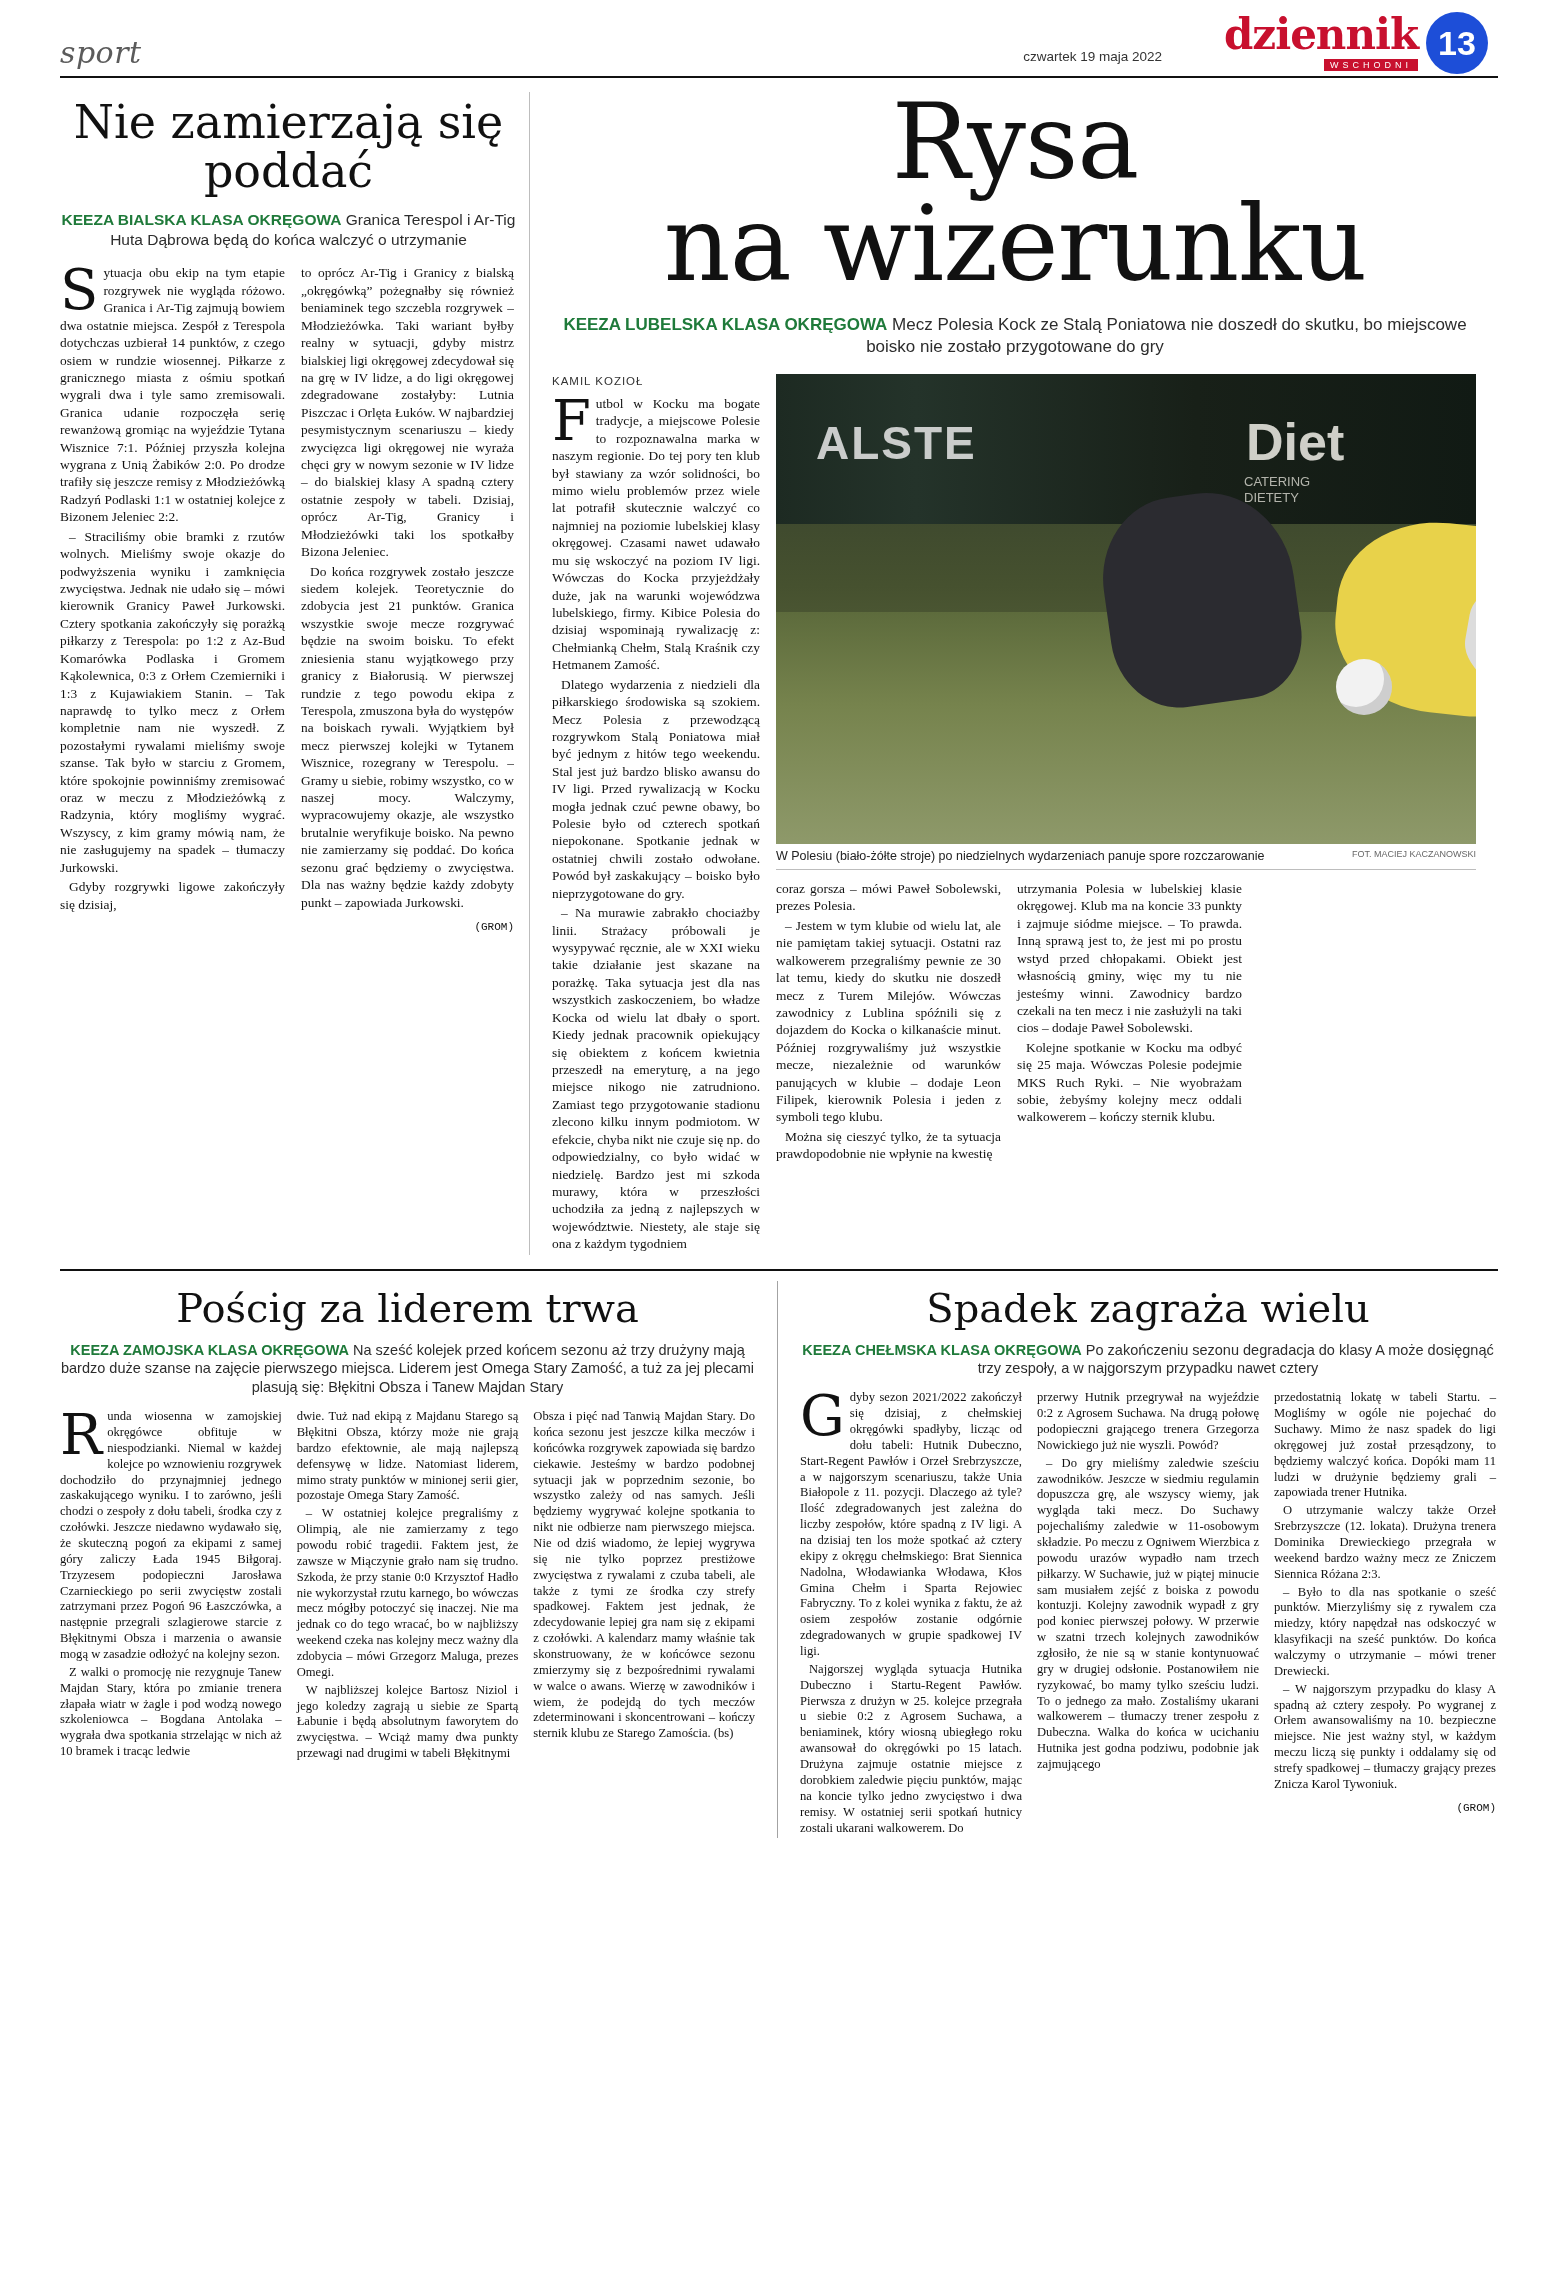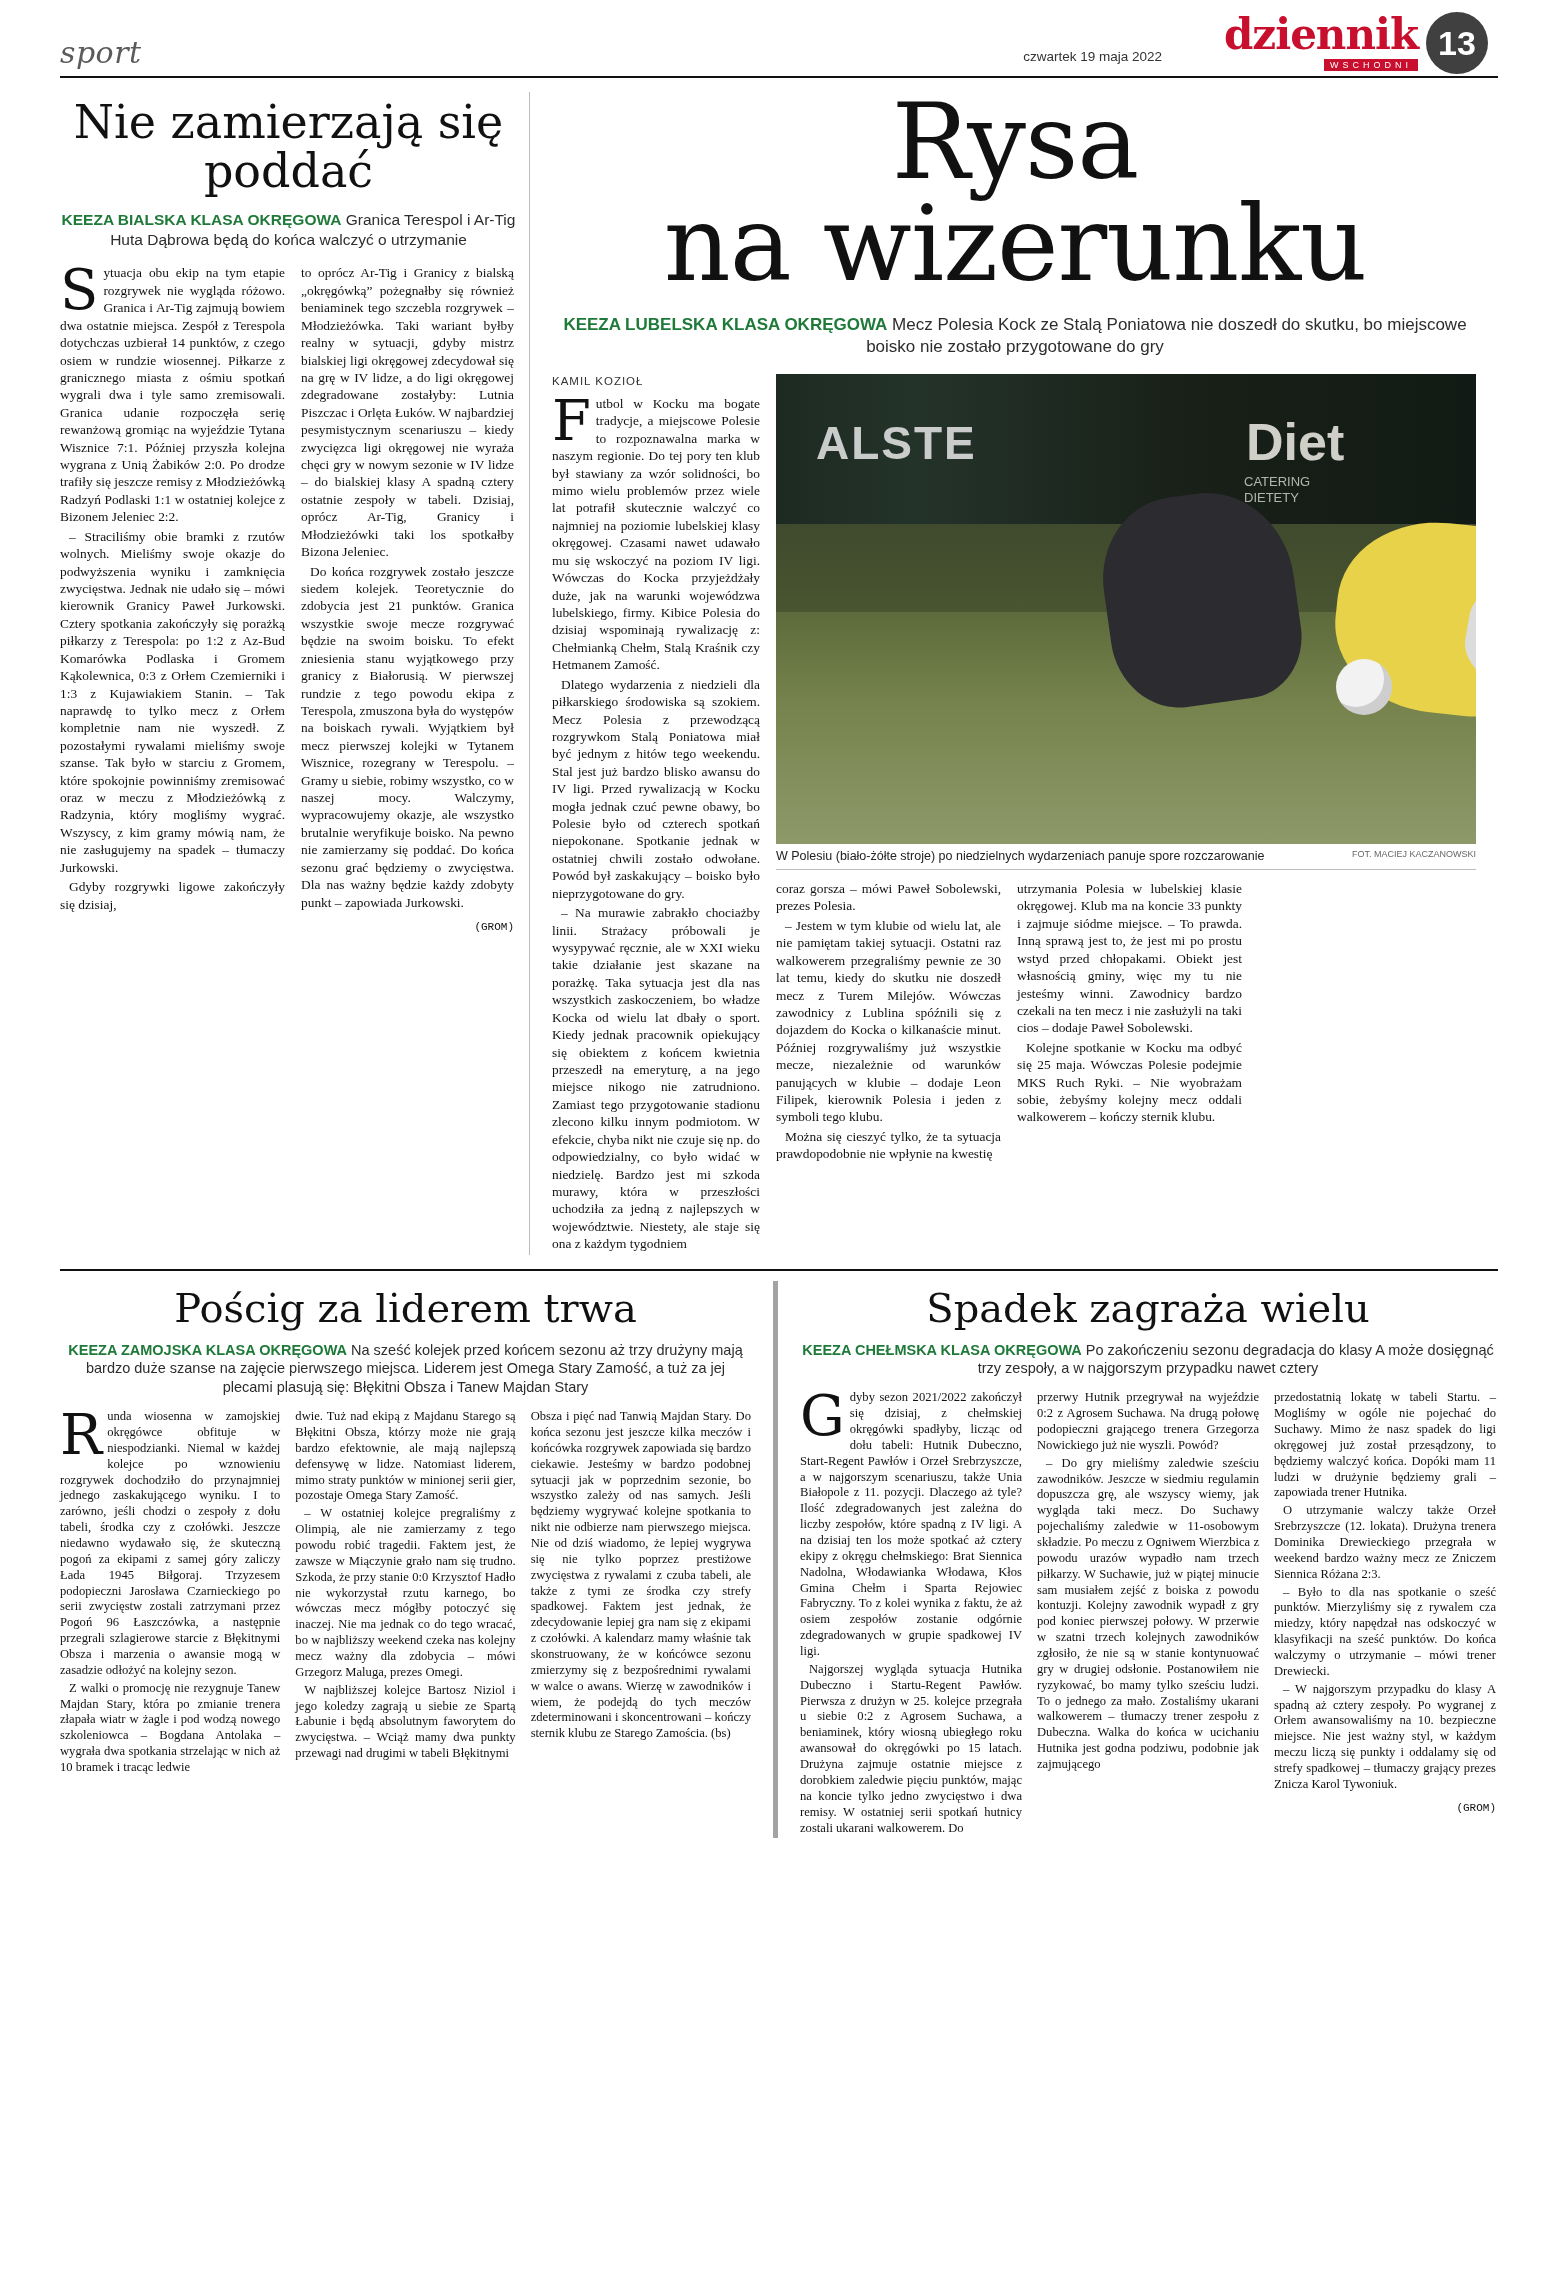--- a/index.html
+++ b/index.html
@@ -65,21 +65,21 @@
     display:inline-block;
     padding:1px 6px;
     margin-top:2px;
   }
   .page-number {
     position:absolute;
     right:10px;
     bottom:2px;
     width:62px; height:62px;
     border-radius:50%;
-    background:#404040;
+    background:#1d4ed8;
     color:#fff;
     font-family:"Liberation Sans", sans-serif;
     font-size:34px;
     font-weight:bold;
     display:flex;
     align-items:center;
     justify-content:center;
   }
 
   
@@ -202,21 +202,21 @@
     border-bottom:1px solid #bdbdbd;
     padding:5px 0 6px 0;
     margin-bottom:10px;
   }
   .ph-caption .txt { font-family:"Liberation Sans", sans-serif; font-size:12.5px; color:#222; }
   .ph-caption .credit { font-family:"Liberation Sans", sans-serif; font-size:9px; color:#666; white-space:nowrap; padding-left:12px; }
 
   
   .rule-thick { border-top:2px solid #111; margin:14px 0 0 0; }
   .bottom-area { display:flex; margin-top:10px; }
-  .bl { width:718px; padding-right:22px; border-right:5px solid #a3a3a3; }
+  .bl { width:718px; padding-right:22px; border-right:1px solid #a3a3a3; }
   .br { width:718px; padding-left:22px; }
 
   h2.section-title {
     font-family:"DejaVu Serif", serif;
     font-size:40px;
     text-align:center;
     font-weight:normal;
     margin:4px 0 10px 0;
   }
   .lead-bottom {

